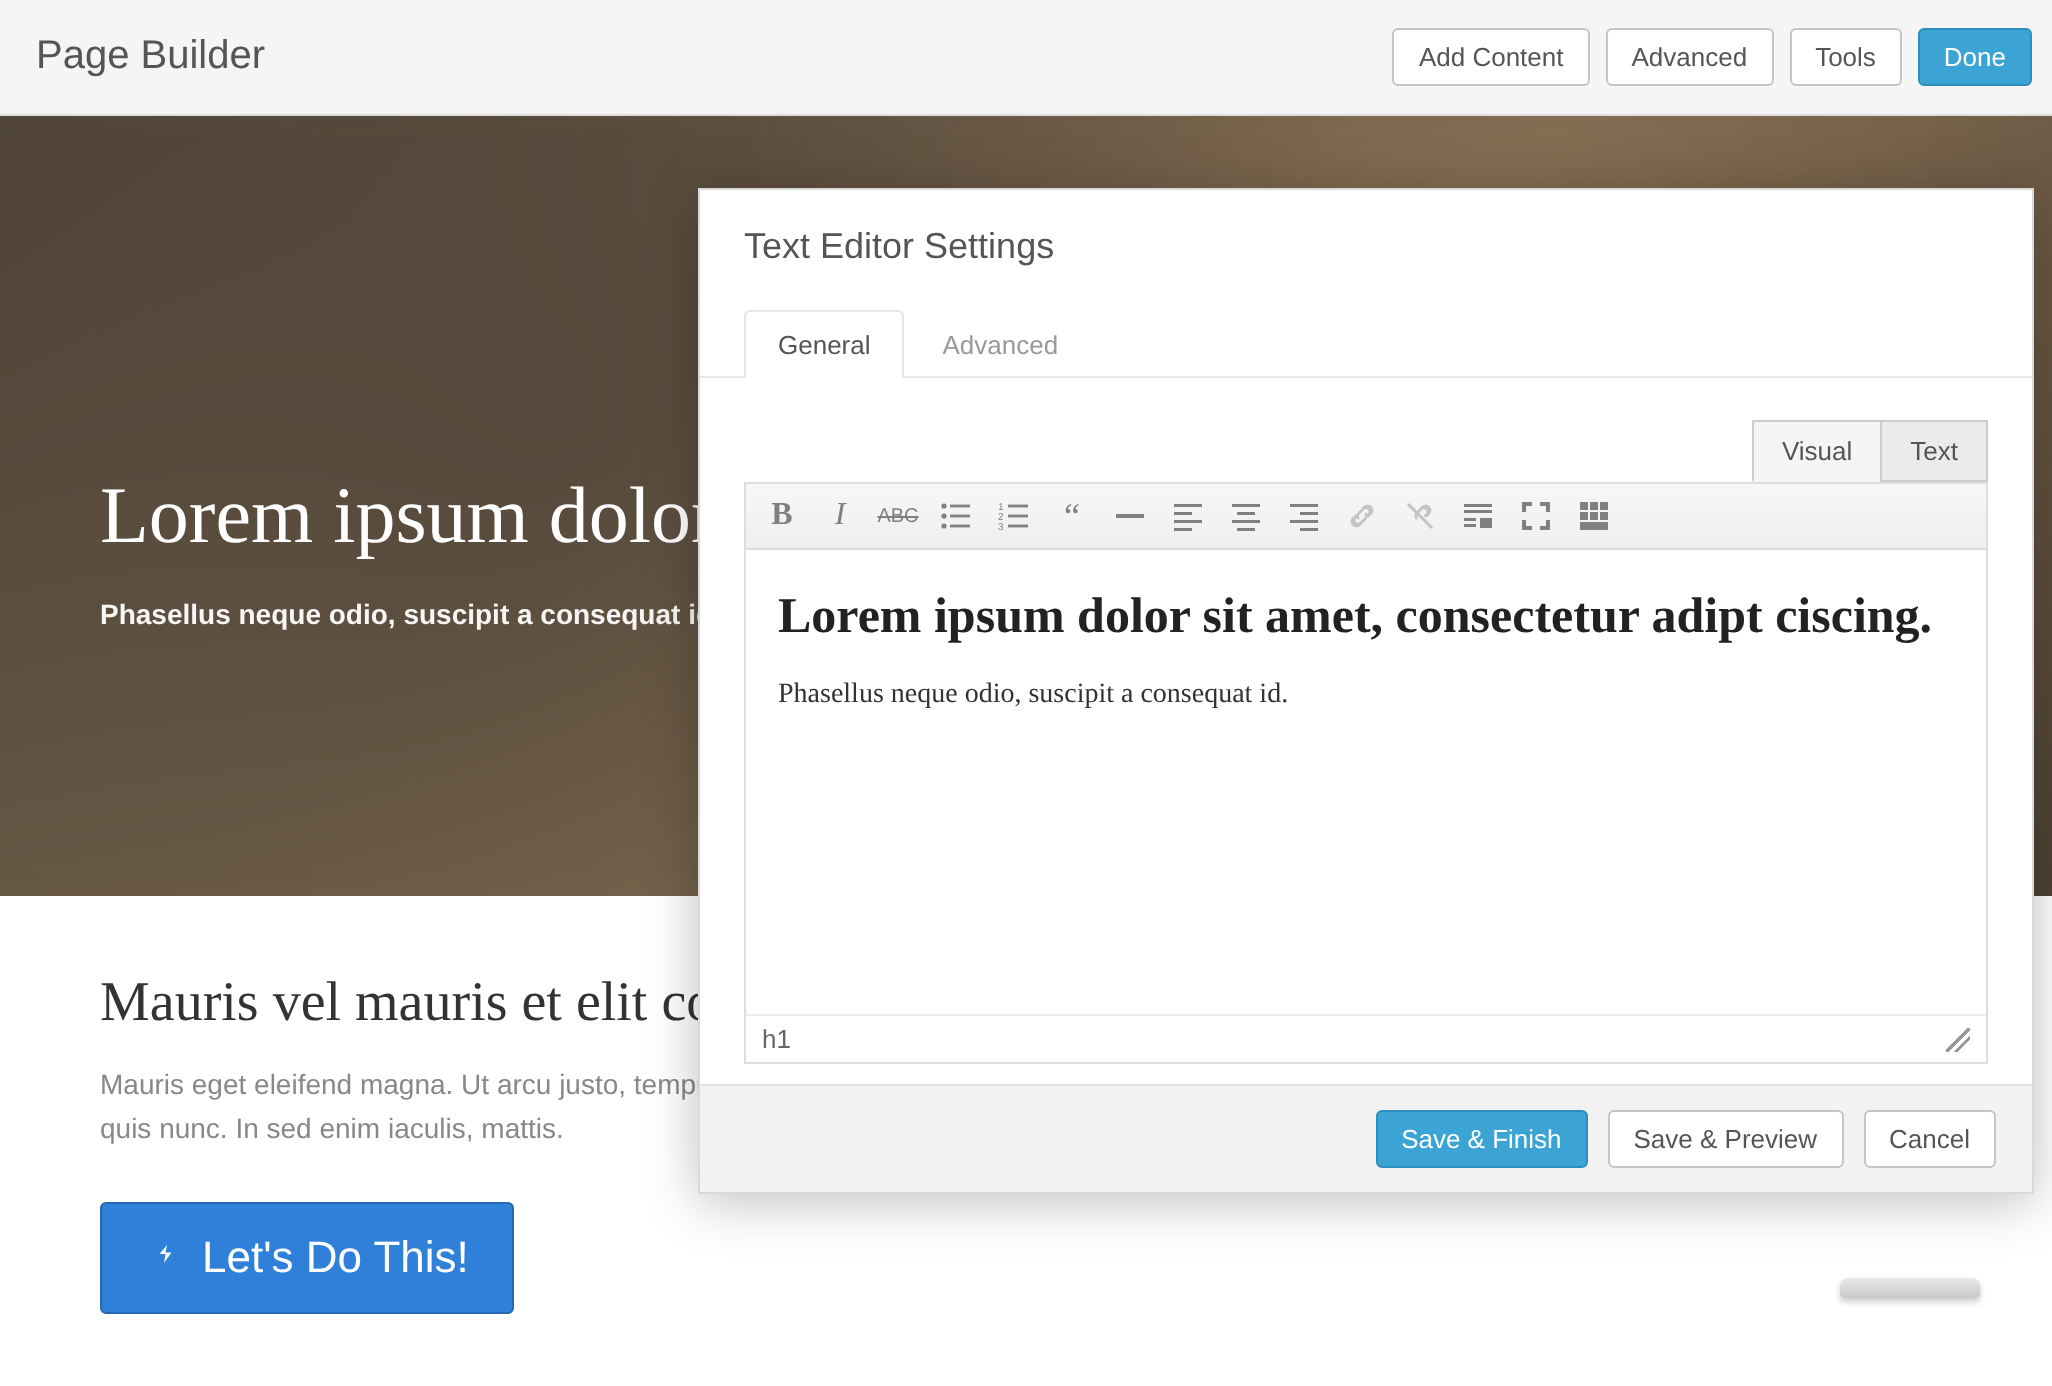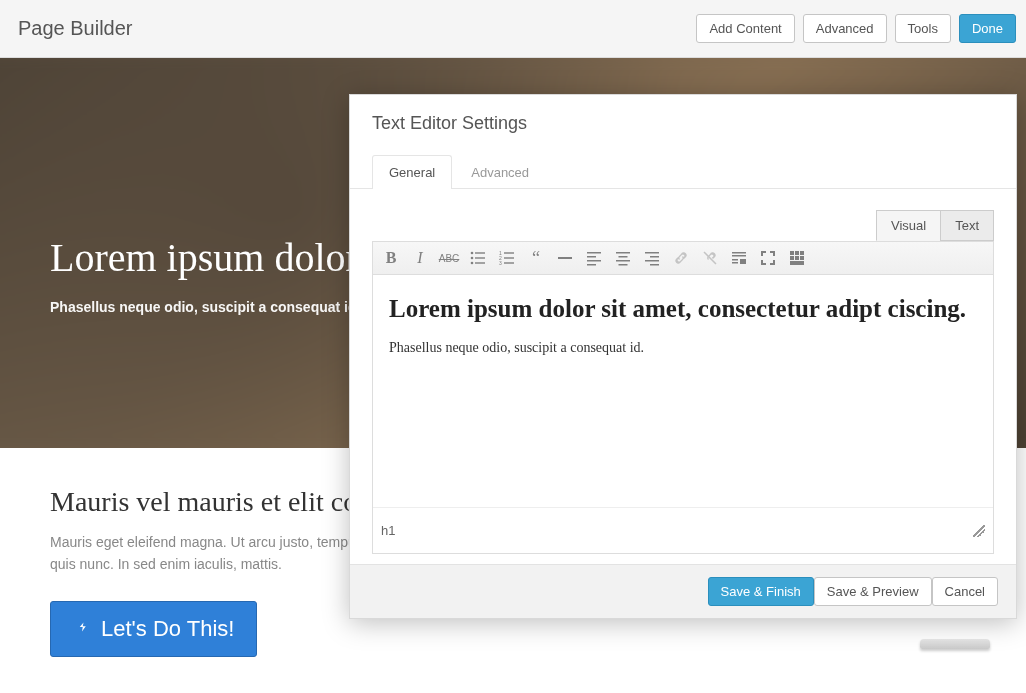--- a/index.html
+++ b/index.html
@@ -199,41 +199,41 @@
     }
     .editor-content h1 {
       font-size: 25px;
       line-height: 1.3;
       font-weight: 700;
       margin-bottom: 14px;
     }
     .editor-content p { font-size: 14px; color: #333; }
     .editor-status {
       border-top: 1px solid #eee;
-      padding: 15px 8px;
+      padding: 4px 8px;
       font-size: 13px;
       color: #666;
       display: flex;
       justify-content: space-between;
       align-items: center;
     }
     .resize-handle {
       width: 12px; height: 12px;
       background:
         linear-gradient(135deg, transparent 45%, #999 45%, #999 55%, transparent 55%),
         linear-gradient(135deg, transparent 65%, #999 65%, #999 75%, transparent 75%);
       cursor: nwse-resize;
     }
     .modal-footer {
       background: #f2f2f2;
       border-top: 1px solid #e3e3e3;
       padding: 12px 18px;
       display: flex;
       justify-content: flex-end;
-      gap: 0;
+      gap: 10px;
     }
     .editor-spacer { height: 32px; }
     .drop-zone {
       position: absolute;
       right: 35px;
       top: 188px;
       width: 35px;
       height: 100px;
       border: 1px dashed #5aa7d6;
       z-index: 5;

